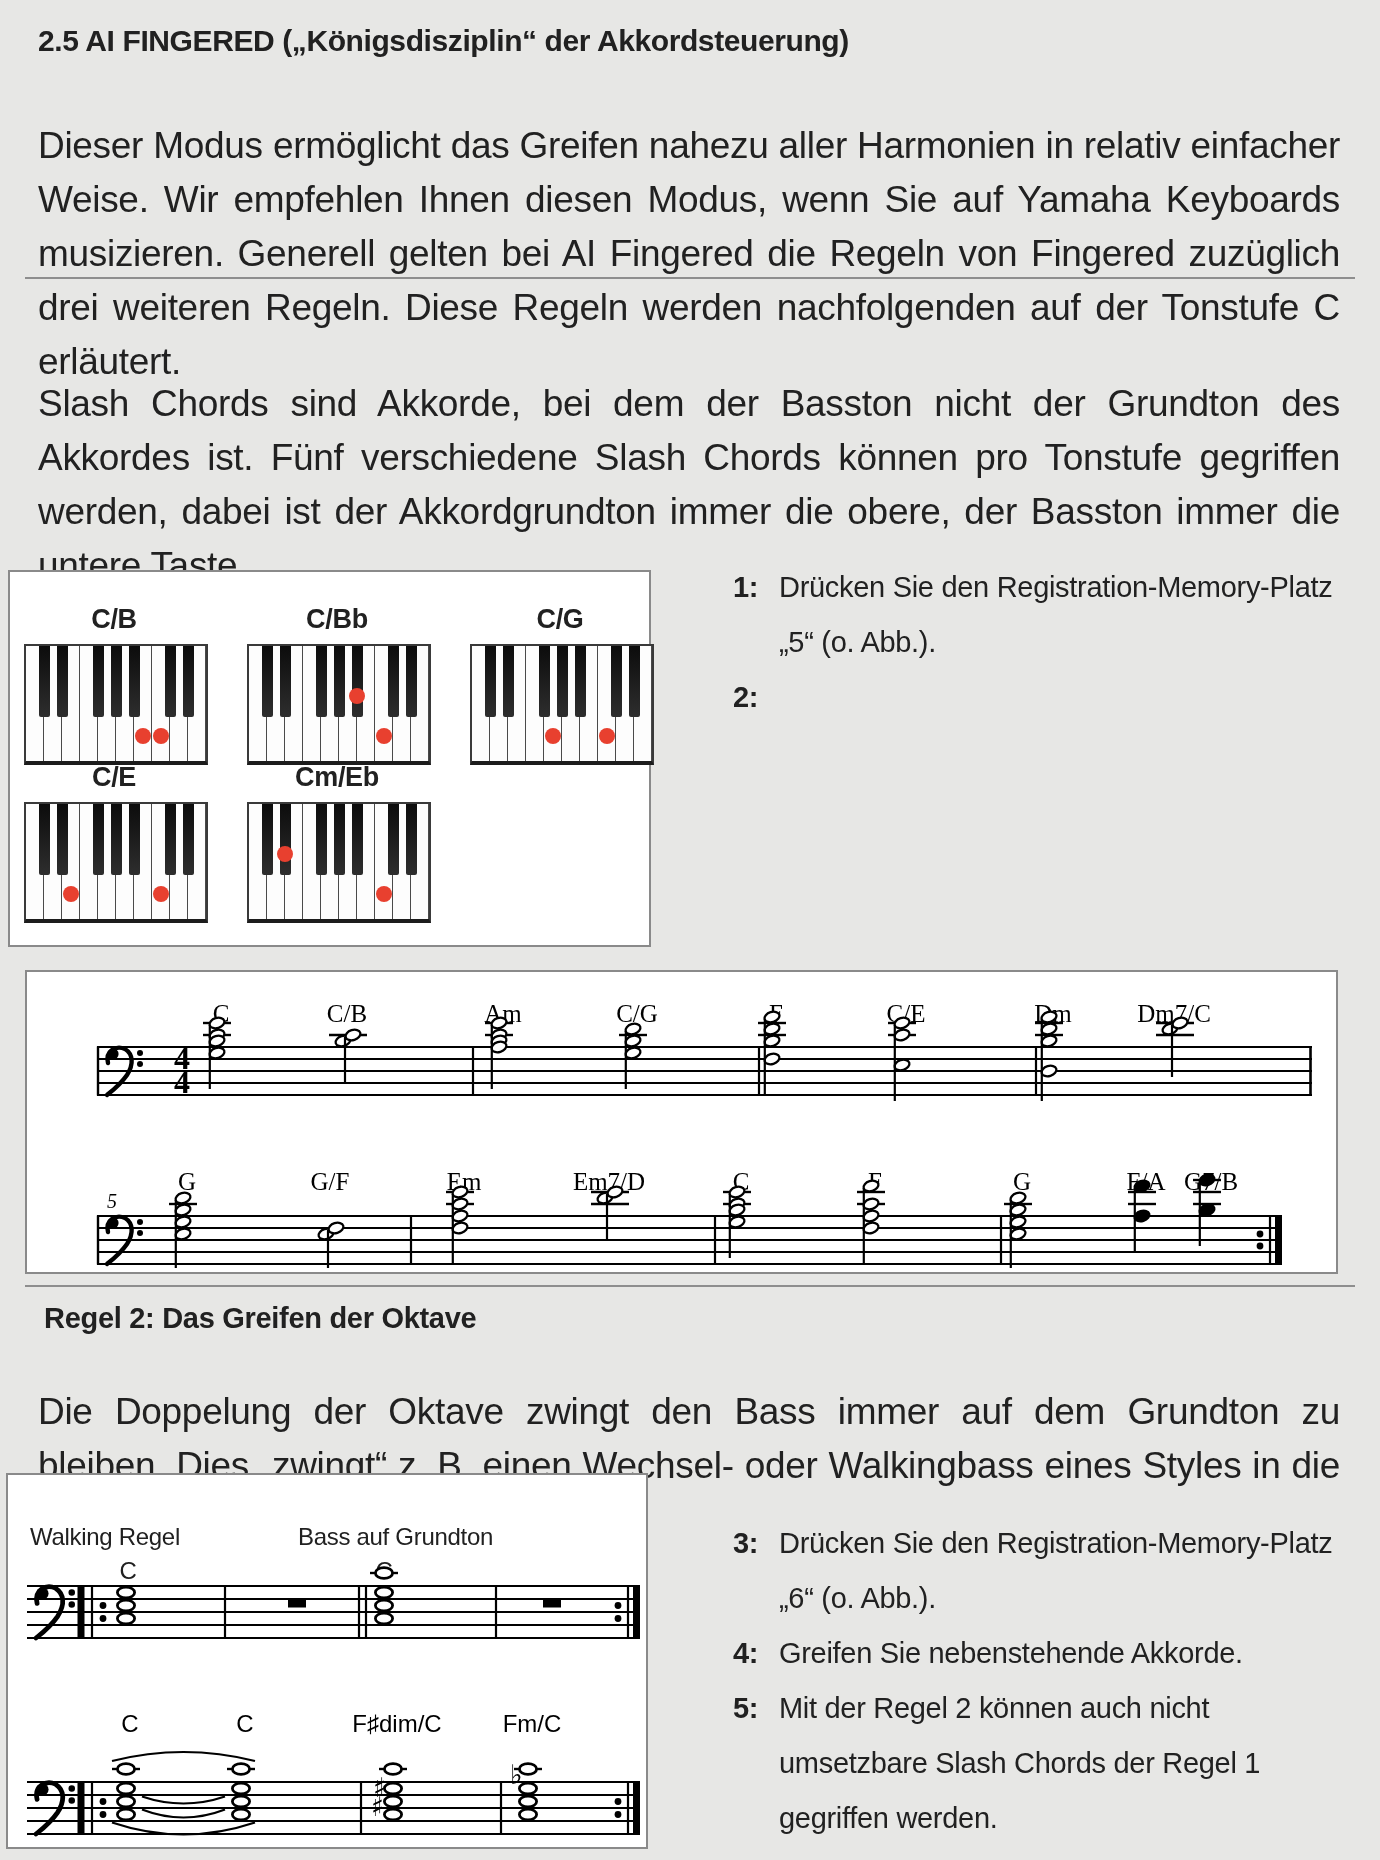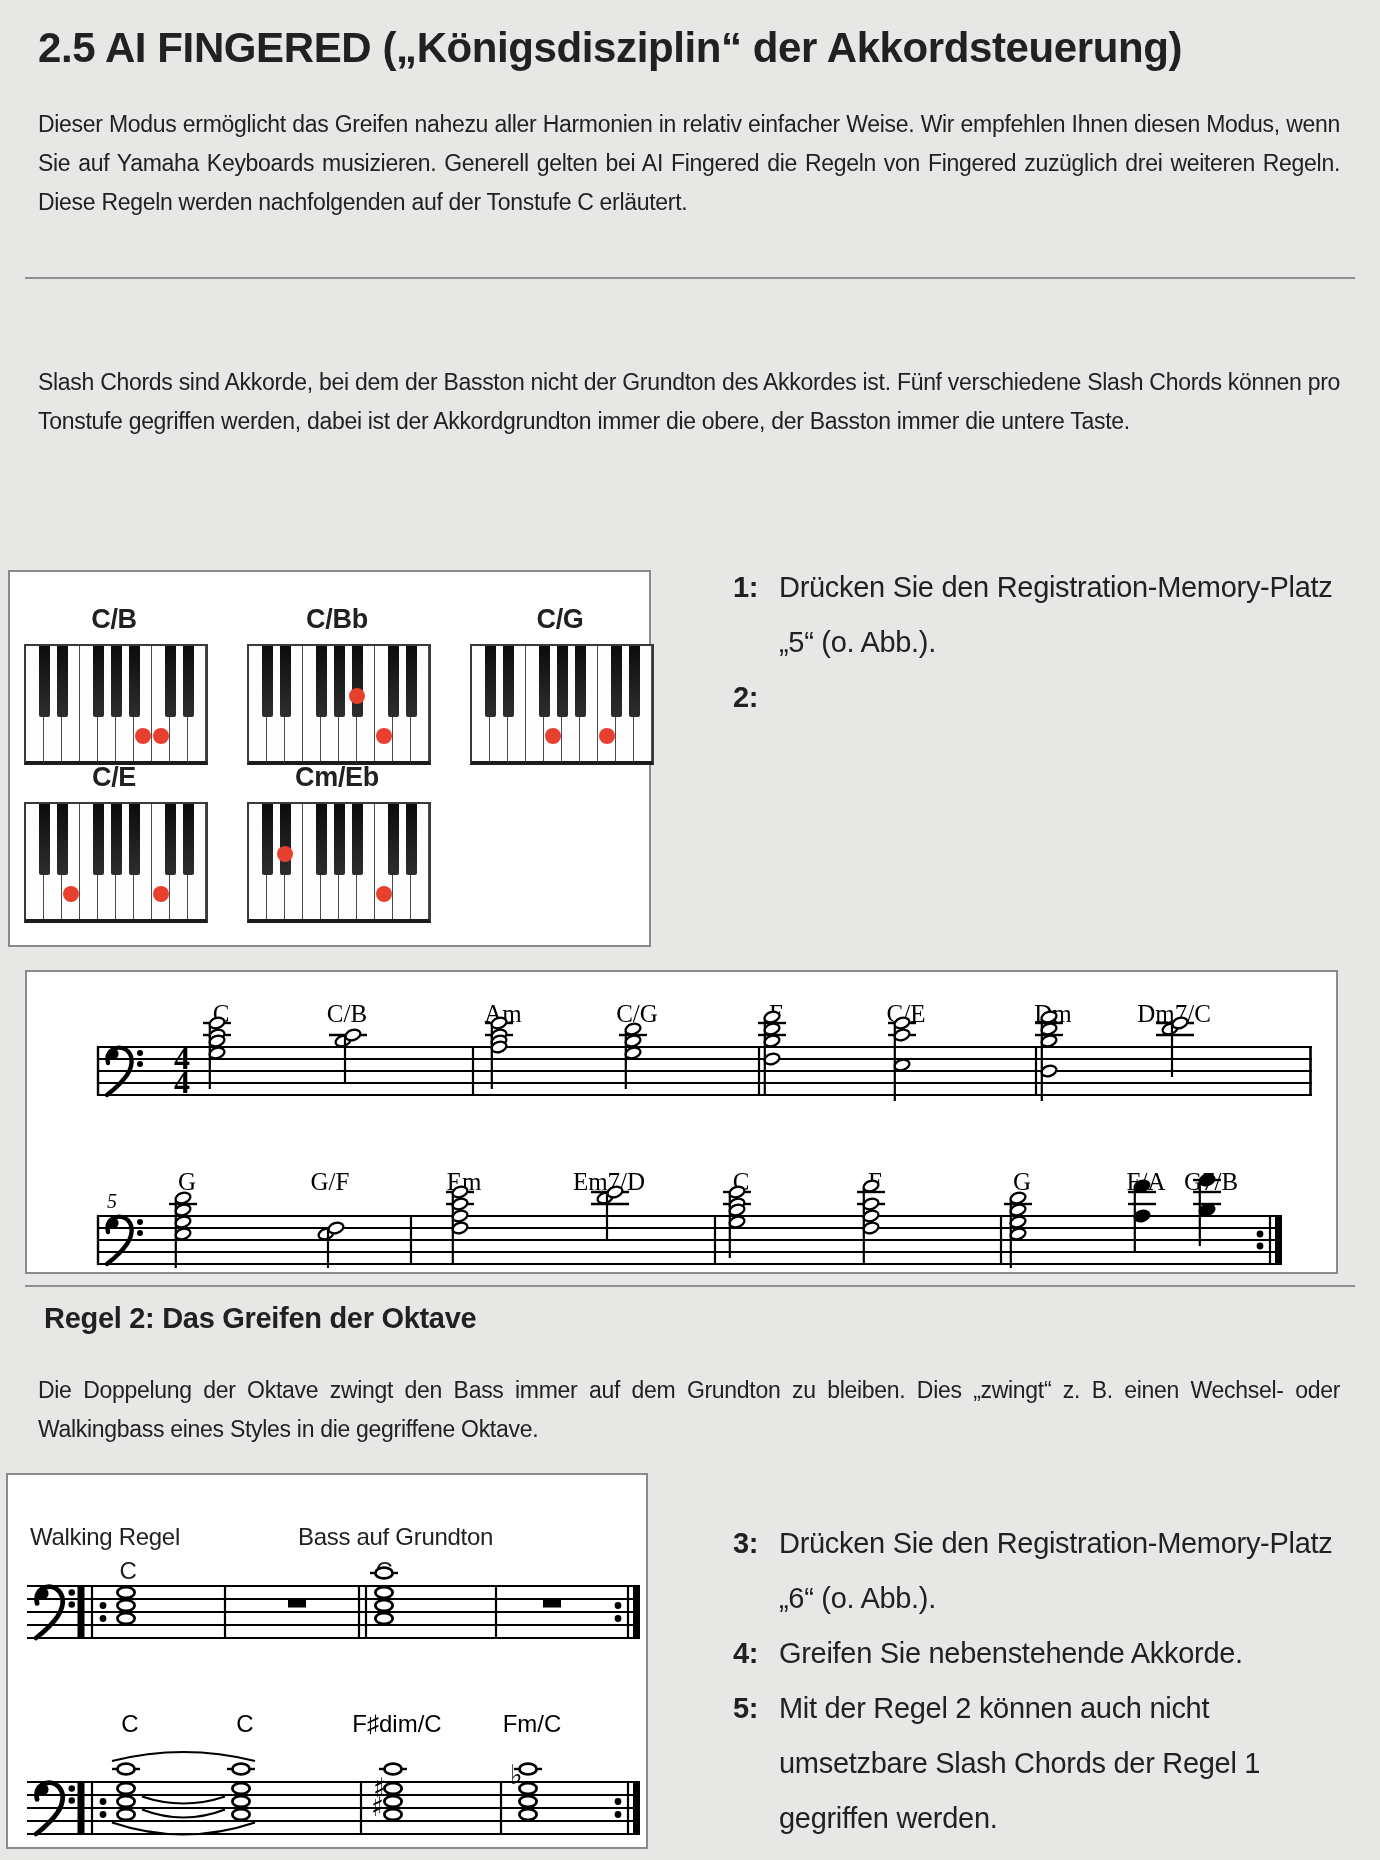--- a/index.html
+++ b/index.html
@@ -1,19 +1,19 @@
 <!DOCTYPE html>
 <html><head>
 <meta charset="utf-8">
 <style>
   html,body{margin:0;padding:0;background:#cfcfcf;}
   .page{position:relative;width:1380px;height:1860px;background:#e7e7e5;
         font-family:"Liberation Sans","DejaVu Sans",sans-serif;color:#212121;overflow:hidden;}
-  h1.title{position:absolute;left:38px;top:24px;margin:0;font-size:42px;font-weight:bold;letter-spacing:-0.4px;}
-  .para{position:absolute;font-size:23px;line-height:39px;text-align:justify;letter-spacing:-0.3px;}
+  h1.title{position:absolute;left:38px;top:24px;margin:0;font-size:30px;font-weight:bold;letter-spacing:-0.4px;}
+  .para{position:absolute;font-size:37px;line-height:54px;text-align:justify;letter-spacing:-0.3px;}
   .intro{left:38px;top:82px;width:1302px;}
   .divider{position:absolute;height:2px;background:#8e8e8e;left:25px;width:1330px;}
   .d1{top:277px;} .d2{top:1285px;}
   .sec-title{position:absolute;margin:0;font-size:29px;font-weight:bold;letter-spacing:-0.3px;}
   .r1t{left:38px;top:294px;} .r1x{left:38px;top:340px;width:1302px;}
   .r2t{left:44px;top:1302px;} .r2x{left:38px;top:1348px;width:1302px;}
   .panel{position:absolute;background:#ffffff;border:2px solid #8a8a8a;}
   .kb-box{left:8px;top:570px;width:639px;height:373px;}
   .note-box{left:25px;top:970px;width:1309px;height:300px;}
   .box2{left:6px;top:1473px;width:638px;height:372px;}

